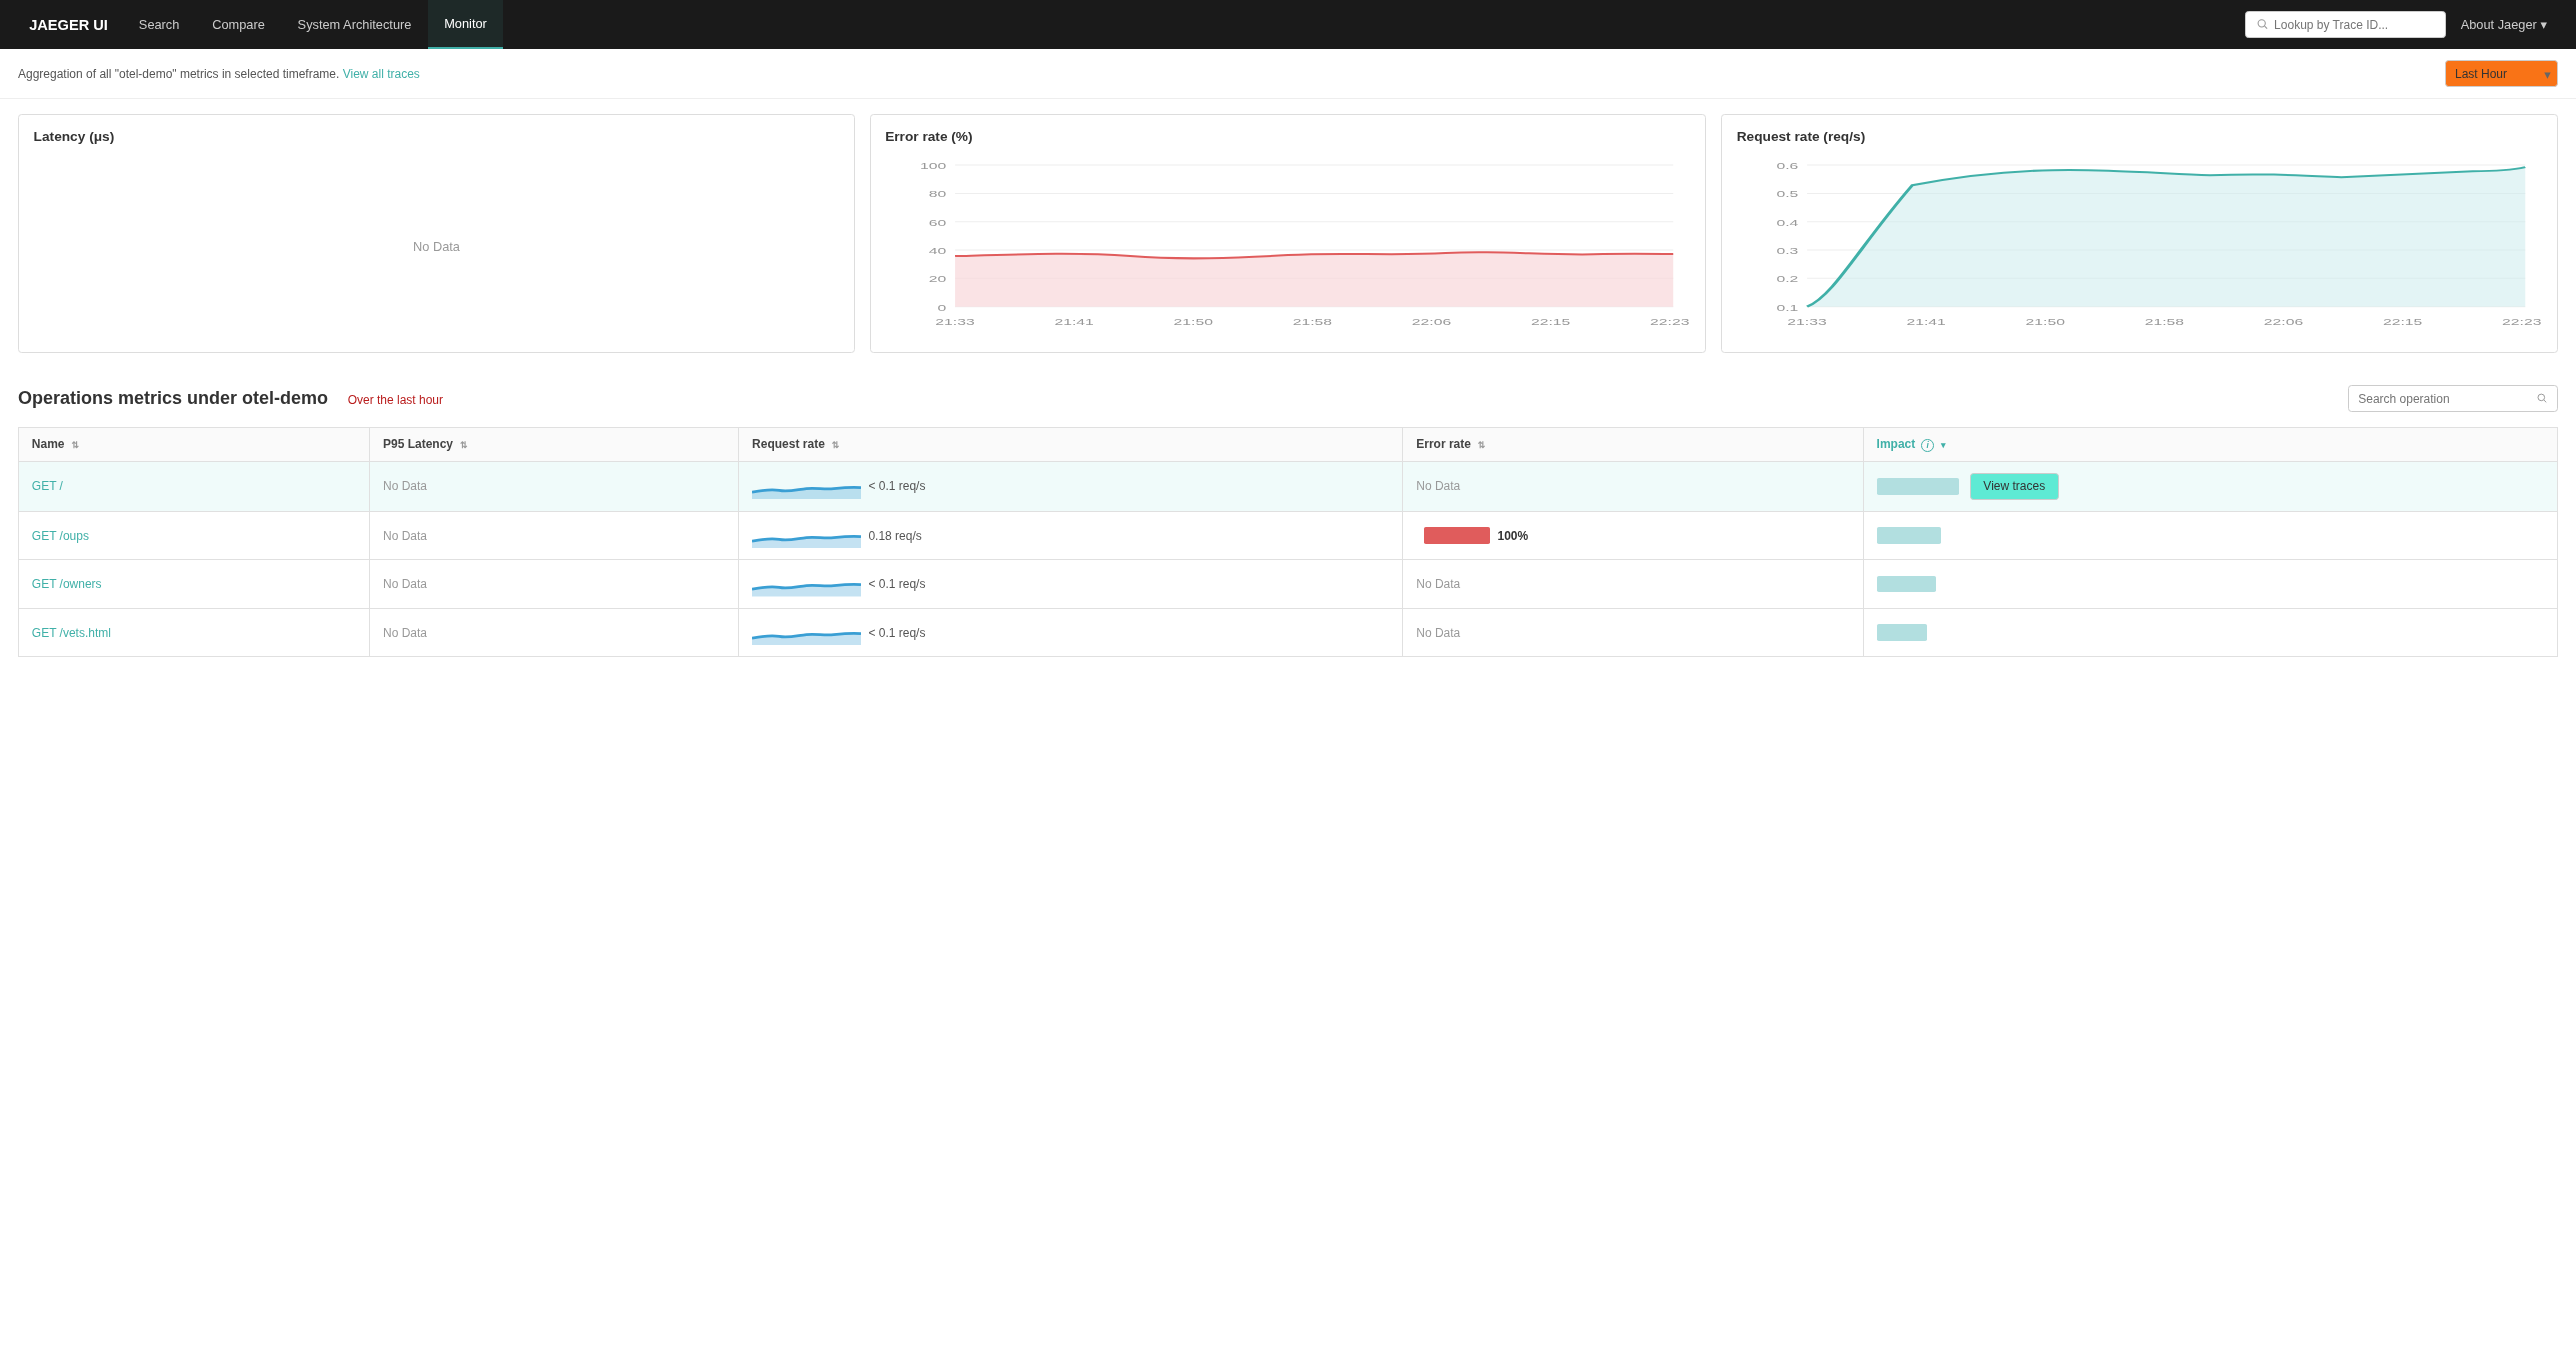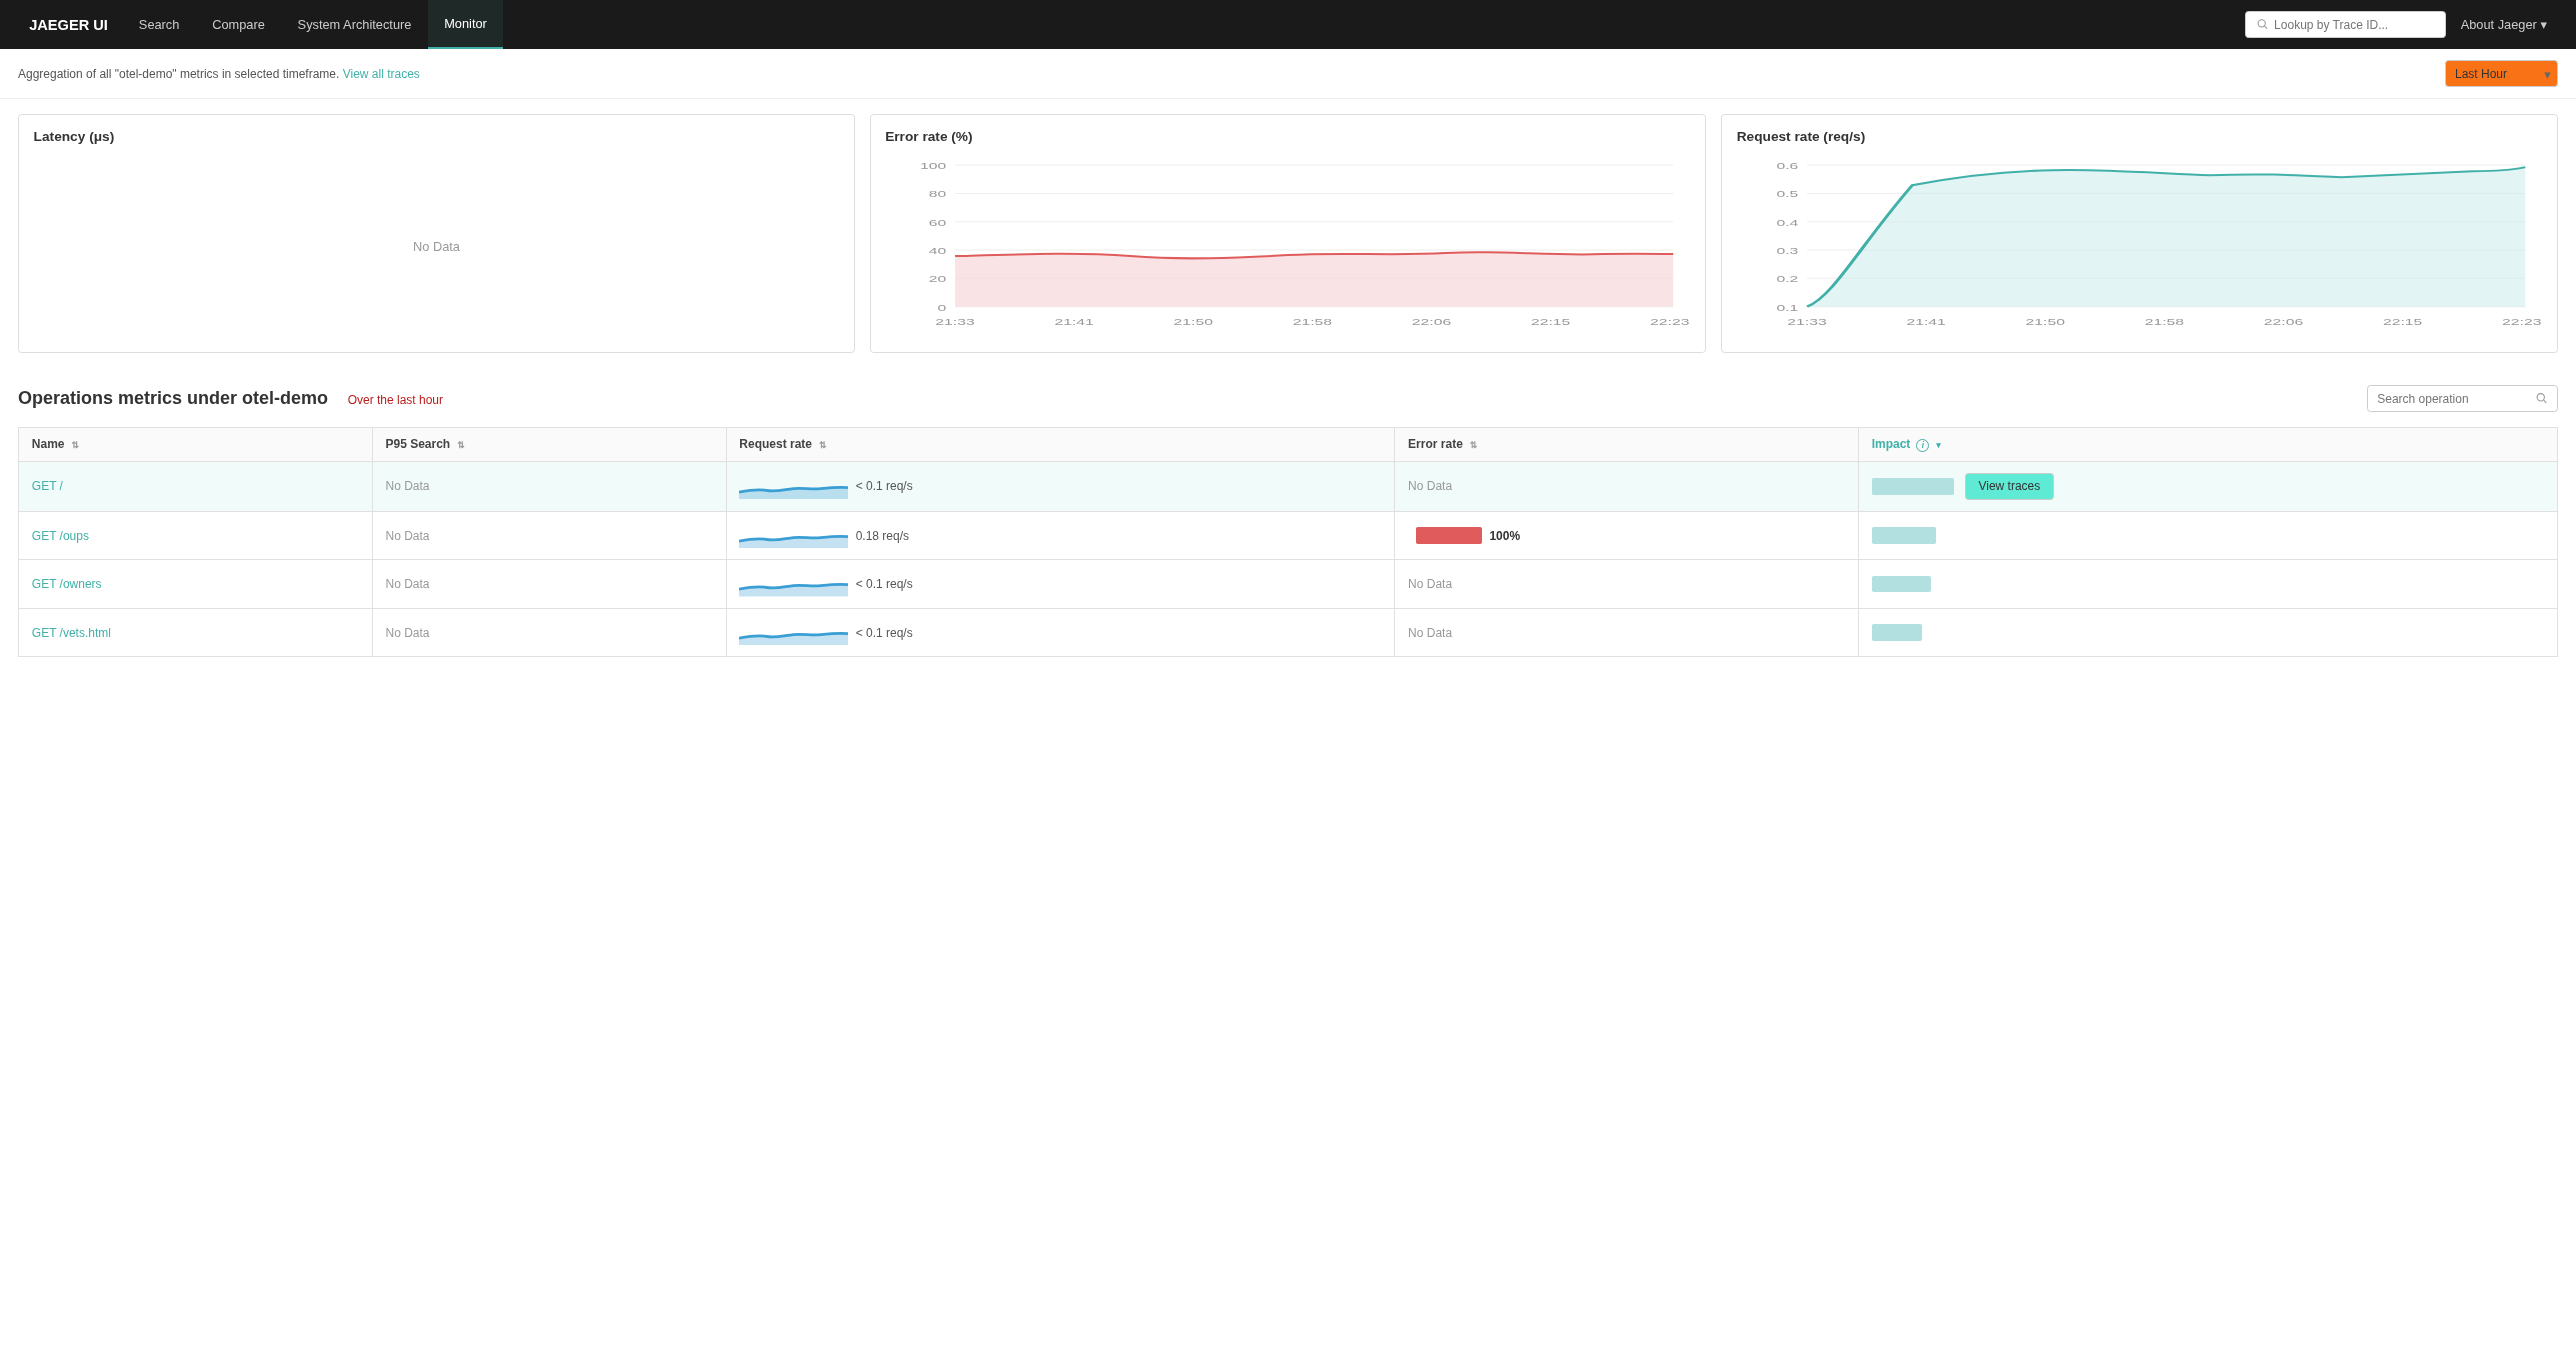--- a/index.html
+++ b/index.html
@@ -161,21 +161,21 @@
       font-weight: 400;
       margin-left: 16px;
     }
     .ops-search {
       border: 0.9px solid #ccc;
       border-radius: 3.6px;
       padding: 5.5px 9px;
       font-size: 12px;
       display: flex;
       align-items: center;
-      gap: 3px;
+      gap: 22px;
       min-width: 182px;
     }
     .ops-search input {
       border: none;
       outline: none;
       font-size: 12px;
       width: 100%;
       color: #333;
     }
 
@@ -394,21 +394,21 @@
     </div>
 
     <table class="ops-table">
       <thead>
         <tr>
           <th>
             <span>Name</span>
             <span class="sort-icon">⇅</span>
           </th>
           <th>
-            <span>P95 Search</span>
+            <span>P95 Latency</span>
             <span class="sort-icon">⇅</span>
           </th>
           <th>
             <span>Request rate</span>
             <span class="sort-icon">⇅</span>
           </th>
           <th>
             <span>Error rate</span>
             <span class="sort-icon">⇅</span>
           </th>

